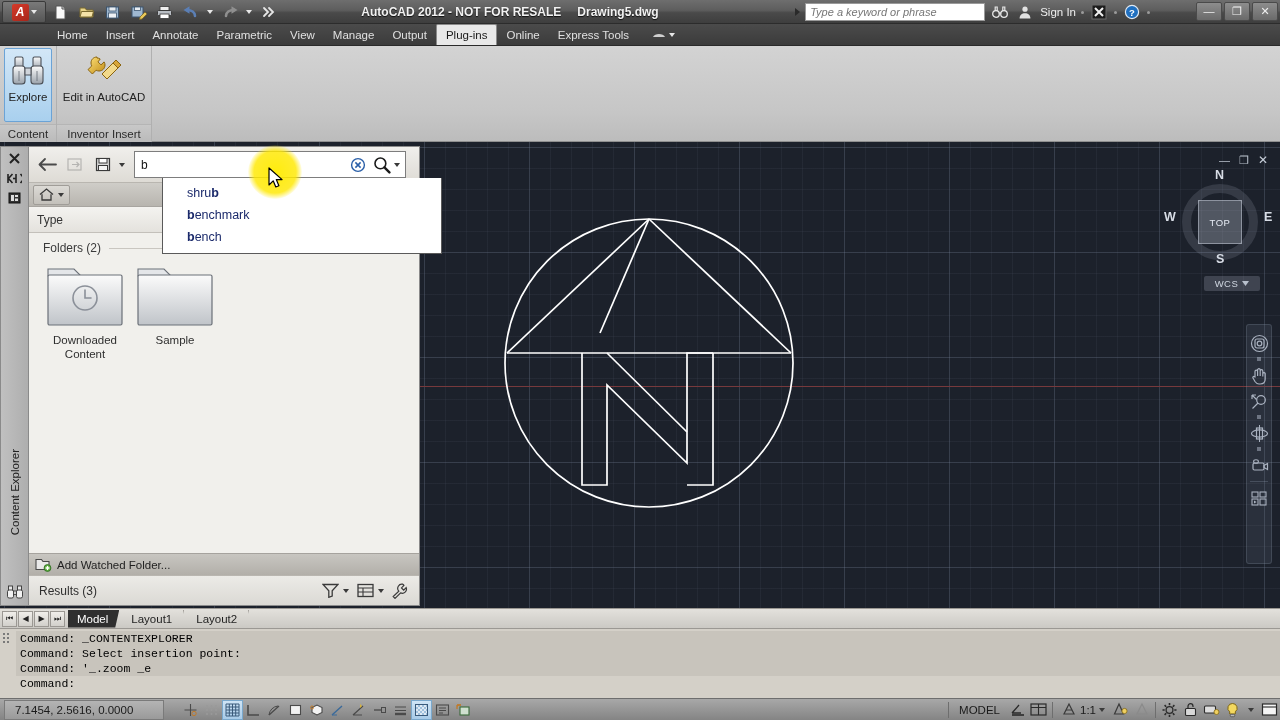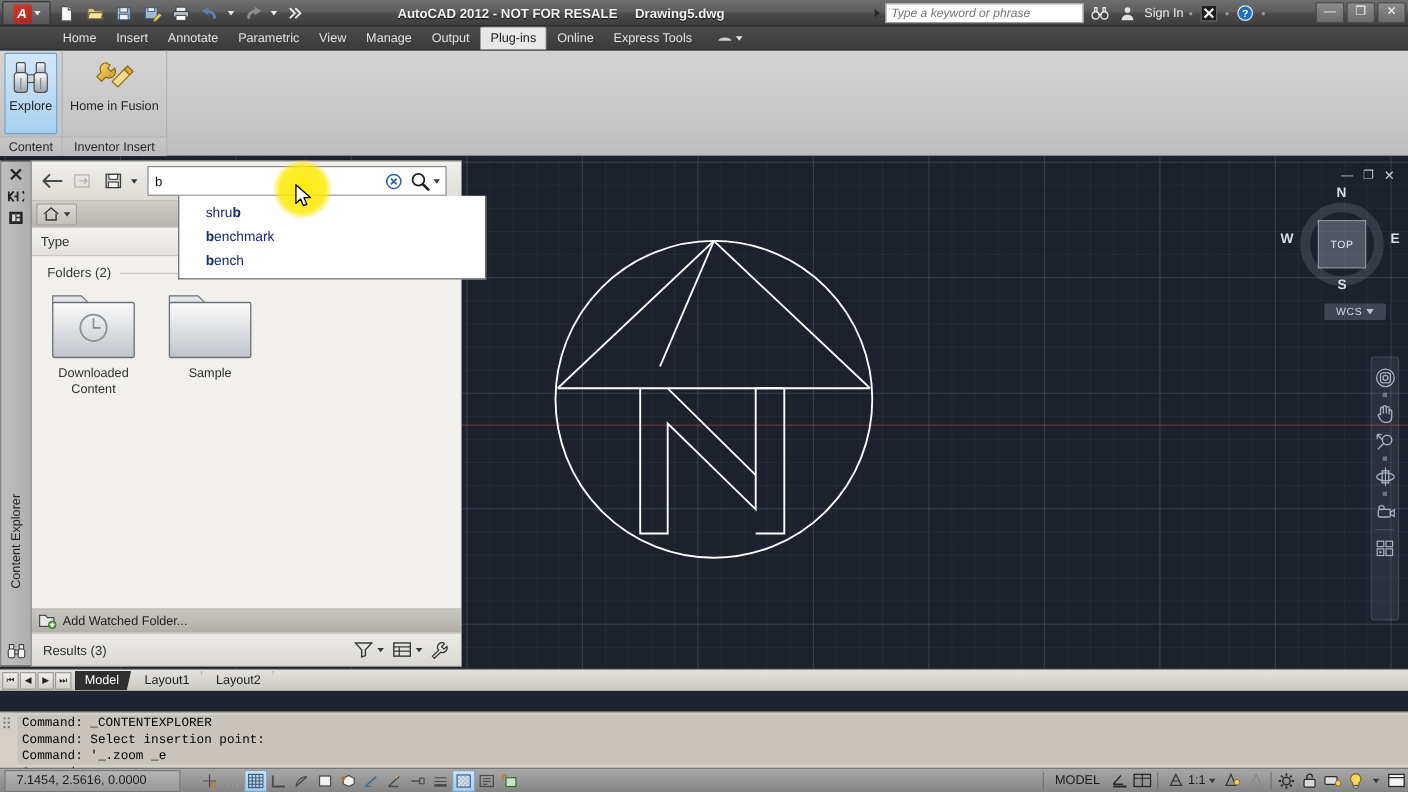--- a/index.html
+++ b/index.html
@@ -211,21 +211,21 @@
   #ce-colhdr {
     height:26px; background:linear-gradient(180deg,#f4f3f0,#e4e2dd);
     border-bottom:1px solid #c3c0ba; display:flex; align-items:center;
     padding-left:8px; font-size:12px; color:#333; position:relative;
   }
   #ce-colhdr::after { content:""; position:absolute; left:136px; top:3px; width:1px; height:20px; background:#c3c0ba; }
   #ce-results { flex:1; background:#f1f0ec; overflow:hidden; position:relative; }
   #folders-hdr { display:flex; align-items:center; padding:8px 10px 2px 14px; gap:8px; }
   #folders-hdr .t { font-size:12px; color:#3a3a3a; white-space:nowrap; }
   #folders-hdr .rule { flex:1; height:1px; background:#c9c6c0; }
-  #folders-grid { display:flex; padding:8px 0 0 14px; gap:22px; }
+  #folders-grid { display:flex; padding:8px 0 0 14px; gap:6px; }
   .folder-item { width:84px; display:flex; flex-direction:column; align-items:center; cursor:pointer; }
   .folder-cap { margin-top:6px; font-size:11.5px; color:#2f2f2f; text-align:center; line-height:1.25; }
   #ce-addwatch {
     height:22px; background:linear-gradient(180deg,#c8c6c1,#b2afa9);
     border-top:1px solid #a6a39e; display:flex; align-items:center; gap:5px;
     padding-left:6px; cursor:pointer; font-size:11.5px; color:#1f1f1f;
   }
   #ce-status {
     height:30px; background:linear-gradient(180deg,#ecebe7,#dbd9d4);
     border-top:1px solid #b9b6b0; display:flex; align-items:center;
@@ -271,21 +271,20 @@
     clip-path:polygon(0 0,100% 0,92% 100%,0 100%);
   }
   .ltab.active { background:#2f2f2f; color:#fff; }
   .ltab.inactive { background:transparent; color:#1f1f1f; border-right:1px solid #a09d98; }
 
   
   #cmdline {
     left:0; top:628px; width:1280px; height:70px;
     background:#d4d0c8; border-top:1px solid #9b9893;
     display:flex;
-    margin-top:19px;
   }
   #cmd-grip { width:12px; background:#d4d0c8; display:flex; justify-content:center; padding-top:4px;}
   #cmd-text {
     flex:1; padding:2px 0 0 4px;
     font-family:"Liberation Mono","DejaVu Sans Mono",monospace; font-size:11.5px;
     color:#000; line-height:15px;
   }
   #cmd-hist { background:#c8c4bc; padding-left:4px; }
   #cmd-input-row { padding-left:4px; }
 
@@ -477,21 +476,21 @@
           <defs>
               <linearGradient id="gld" x1="0" y1="0" x2="1" y2="1">
             <stop offset="0" stop-color="#ffe27a"></stop>
                 <stop offset="1" stop-color="#c08b17"></stop>
               </linearGradient>
             </defs>
           <path d="M13 3c-3.5 0-6 2.6-6 6 0 1.1.3 2 .8 2.9L4 15.6l4.4 4.4 3.7-3.8c.9.5 1.8.8 2.9.8 3.4 0 6-2.6 6-6 0-1.2-.3-2.2-.9-3.1L17 10.9l-3-3 2.2-2.9c-.9-.6-2-1-3.2-1z" fill="url(#gld)" stroke="#8a6410" stroke-width="1"></path>
           <path d="M18 20l11-11 5 5-11 11z" fill="#f2d98b" stroke="#8a6410" stroke-width="1"></path>
           <path d="M29 9l5 5 3-3-5-5z" fill="#d8a63a" stroke="#8a6410" stroke-width="1"></path>
         </svg>
-        <span class="lbl">Home in Fusion</span>
+        <span class="lbl">Edit in AutoCAD</span>
       </div>
     </div>
     <div class="rpanel-title">Inventor Insert</div>
   </div>
 </div>
 
 <div id="canvas" class="abs">
   <div id="grid-minor"></div>
   <div id="grid-major"></div>
   <div id="axis-x" class="abs"></div>

